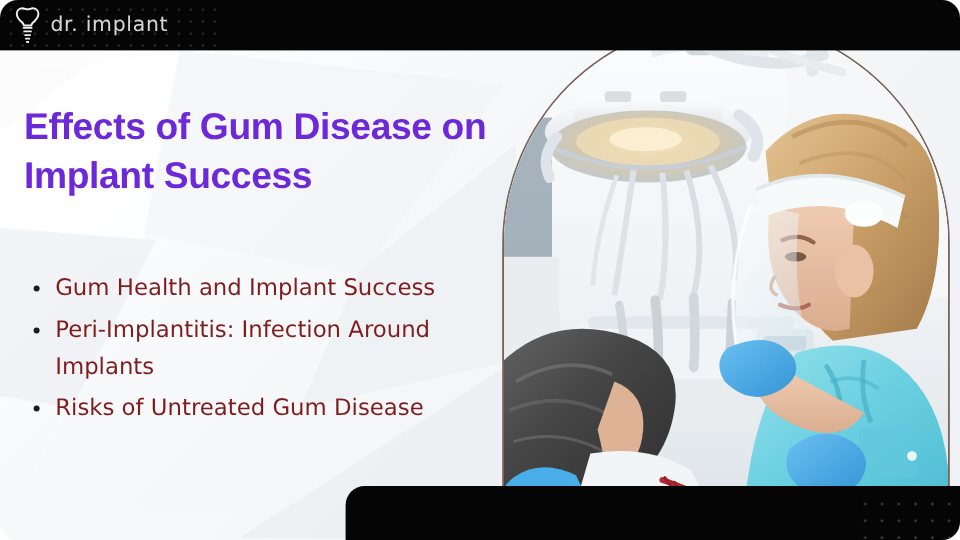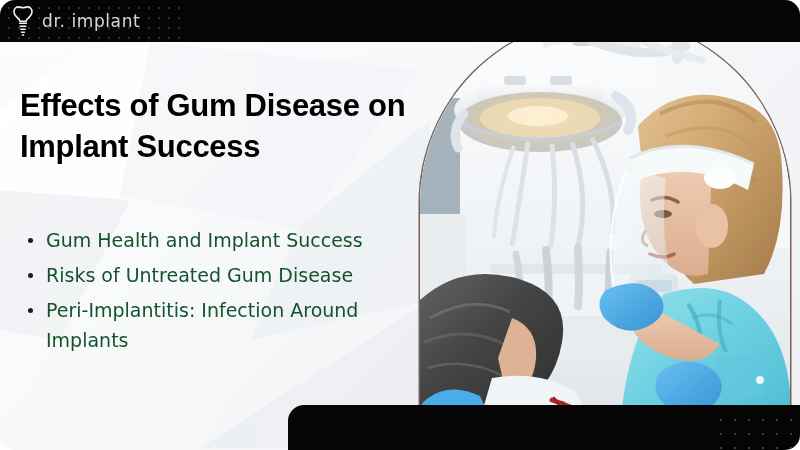--- a/index.html
+++ b/index.html
@@ -61,39 +61,39 @@
   }
 
   
   .headline {
     position:absolute;
     left:20px; top:85px;
     width:400px;
     font-size:31px;
     line-height:1.33;
     font-weight:bold;
-    color:#000000;
+    color:#6d28d9;
     letter-spacing:-0.3px;
     z-index:4;
   }
 
   
   .bullets {
     position:absolute;
     left:22px; top:225px;
     width:400px;
     z-index:4;
     list-style:none;
   }
   .bullets li {
     position:relative;
     padding-left:24px;
     font-size:19px;
     line-height:1.62;
-    color:#14532d;
+    color:#7f1d1d;
     font-family:"DejaVu Sans", sans-serif;
     margin-bottom:4px;
   }
   .bullets li::before {
     content:"";
     position:absolute;
     left:6px; top:13px;
     width:5px; height:5px;
     border-radius:50%;
     background:#1c1c1c;
@@ -160,22 +160,22 @@
         <path d="M9.6 18.2h6.8M10.2 21.2h5.6M10.9 24.2h4.2M11.6 27.2h2.8M12.4 30h1.2" stroke="#f2f2f2" stroke-width="1.5" stroke-linecap="round"></path>
       </svg>
       <span class="logo-text">dr. implant</span>
     </div>
   </div>
 
   <h1 class="headline">Effects of Gum Disease on Implant Success</h1>
 
   <ul class="bullets">
     <li>Gum Health and Implant Success</li>
+    <li>Peri-Implantitis: Infection Around Implants</li>
     <li>Risks of Untreated Gum Disease</li>
-    <li>Peri-Implantitis: Infection Around Implants</li>
   </ul>
 
   <div class="photo-wrap">
     <div class="photo">
       <svg viewBox="0 0 370 408" preserveAspectRatio="xMidYMid slice">
         <defs>
           <linearGradient id="room" x1="0" y1="0" x2="0" y2="1">
             <stop offset="0%" stop-color="#fbfcfd"></stop>
             <stop offset="55%" stop-color="#f0f3f6"></stop>
             <stop offset="100%" stop-color="#dde3e8"></stop>

